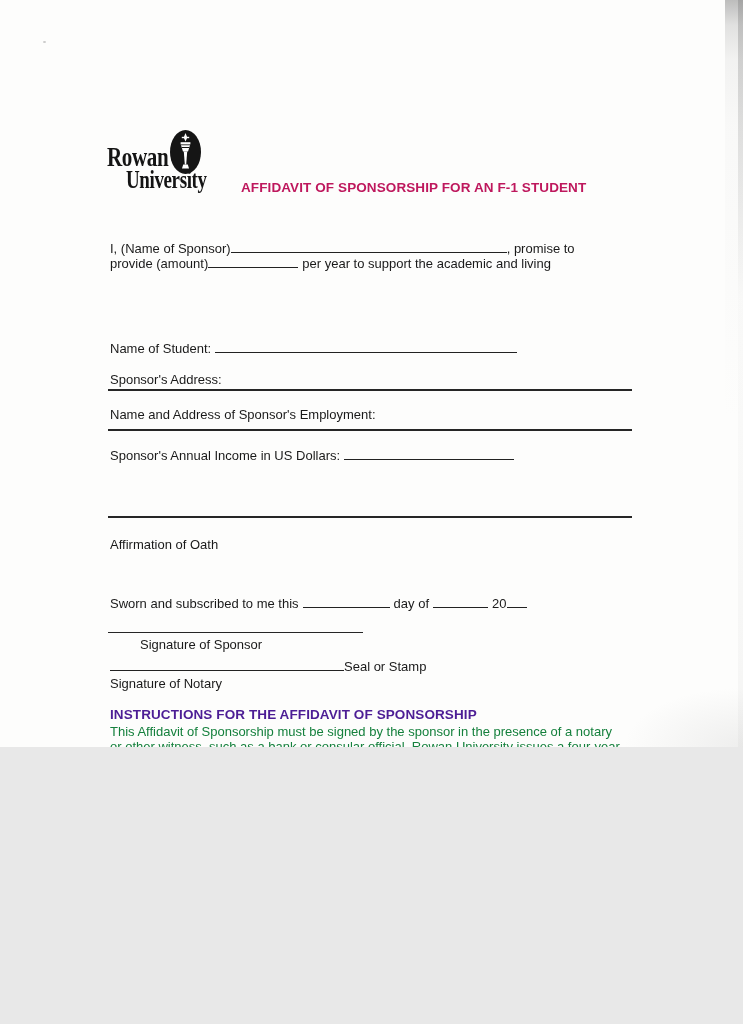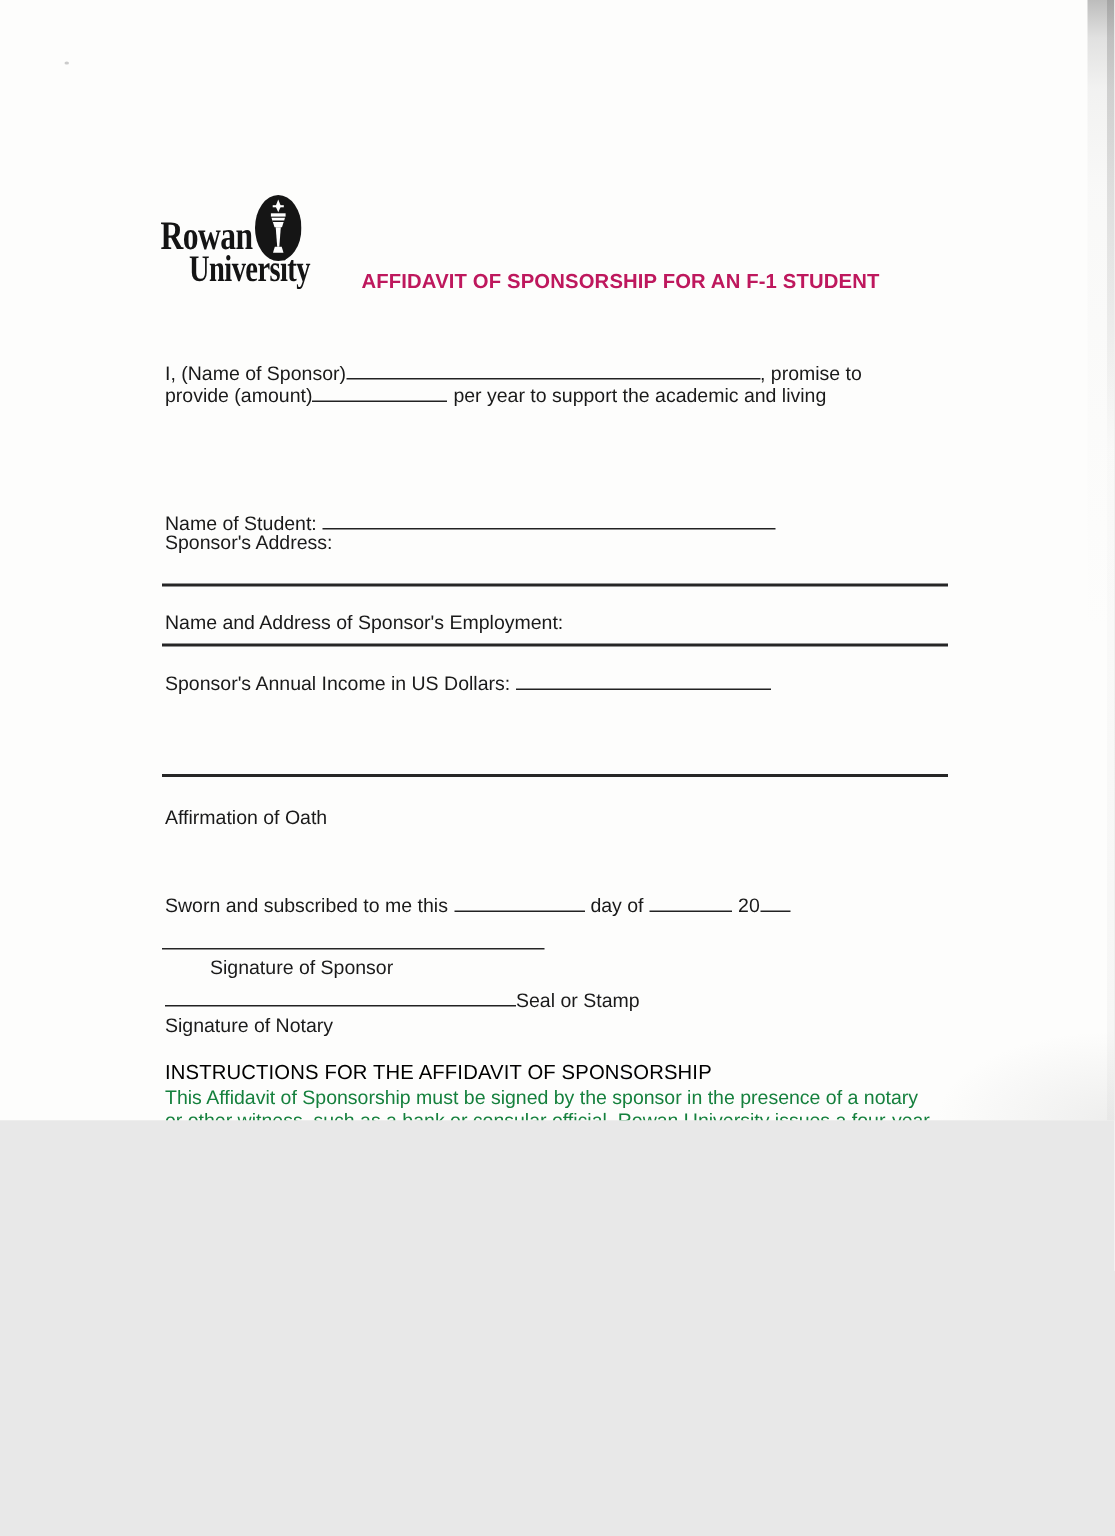--- a/index.html
+++ b/index.html
@@ -37,21 +37,21 @@
     height:12px;
     vertical-align:baseline;
   }
   .w276{width:276px;} .w90{width:90px;} .w302{width:302px;} .w258{width:258px;}
   .w170{width:170px;} .w87{width:87px;} .w55{width:55px;} .w20{width:20px;}
   .w234{width:234px;}
   .gap{margin-left:4px;} .gapr{margin-right:4px;}
   .fullline{position:absolute;left:108px;width:524px;border-top:2px solid #262626;height:0;}
   .sigline{position:absolute;left:108px;border-top:1.5px solid #262626;height:0;}
   .pre-line{white-space:pre-line;}
-  .instr-head{font-size:13.5px;letter-spacing:.1px;color:#000000;}
+  .instr-head{font-size:13.5px;letter-spacing:.1px;color:#4c1d95;font-weight:bold;}
   .instr-body{width:524px;line-height:15.2px;color:#15803d;}
   
   .edge-right{
     position:absolute;top:0;right:0;width:18px;height:420px;
     background:linear-gradient(to bottom,
       rgba(125,125,125,.50) 0%,
       rgba(160,160,160,.30) 6%,
       rgba(190,190,190,.18) 14%,
       rgba(210,210,210,.10) 30%,
       rgba(220,220,220,0) 100%);
@@ -101,21 +101,21 @@
   </div>
   <div class="row" style="top:255px;">
     <span>provide (amount)</span><span class="blank w90"></span><span class="gap">per year to support the academic and living</span>
   </div>
 
   <div class="row" style="top:292px;margin-top:48px;">
     <span class="gapr">Name of Student:</span><span class="blank w302"></span>
   </div>
 
 
-  <div class="row" style="top:354px;">
+  <div class="row" style="top:372px;">
     <span>Sponsor's Address:</span>
   </div>
   <div class="fullline" style="top:389px;"></div>
 
   <div class="row" style="top:407px;">
     <span>Name and Address of Sponsor's Employment:</span>
   </div>
   <div class="fullline" style="top:429px;"></div>
 
   <div class="row" style="top:447px;">

